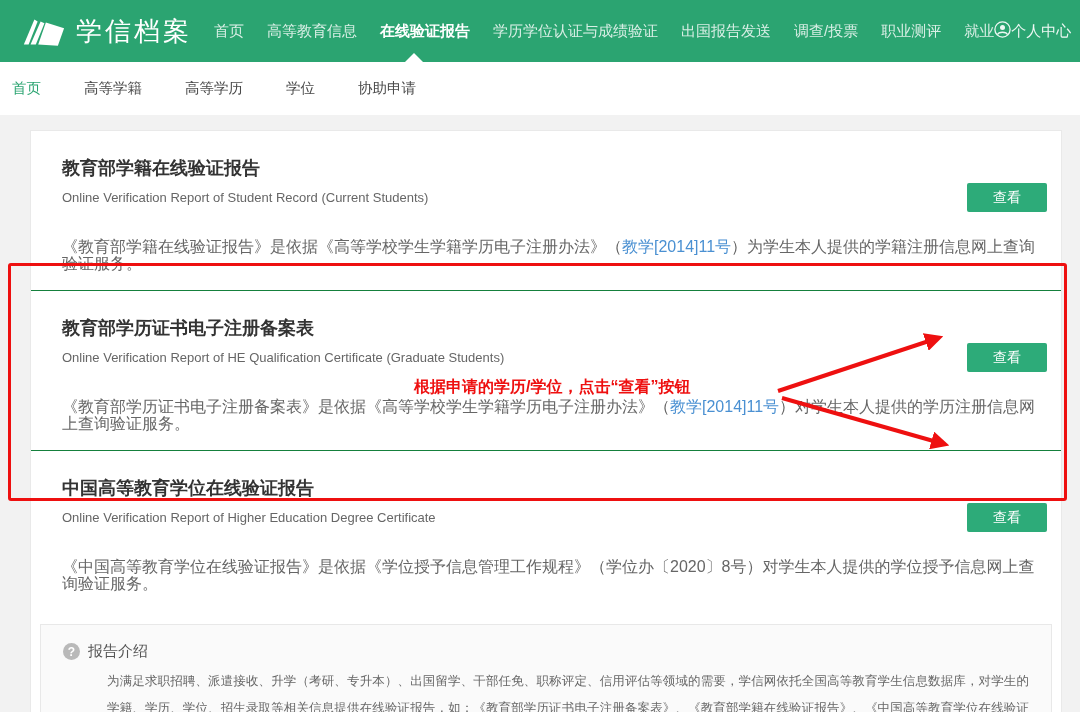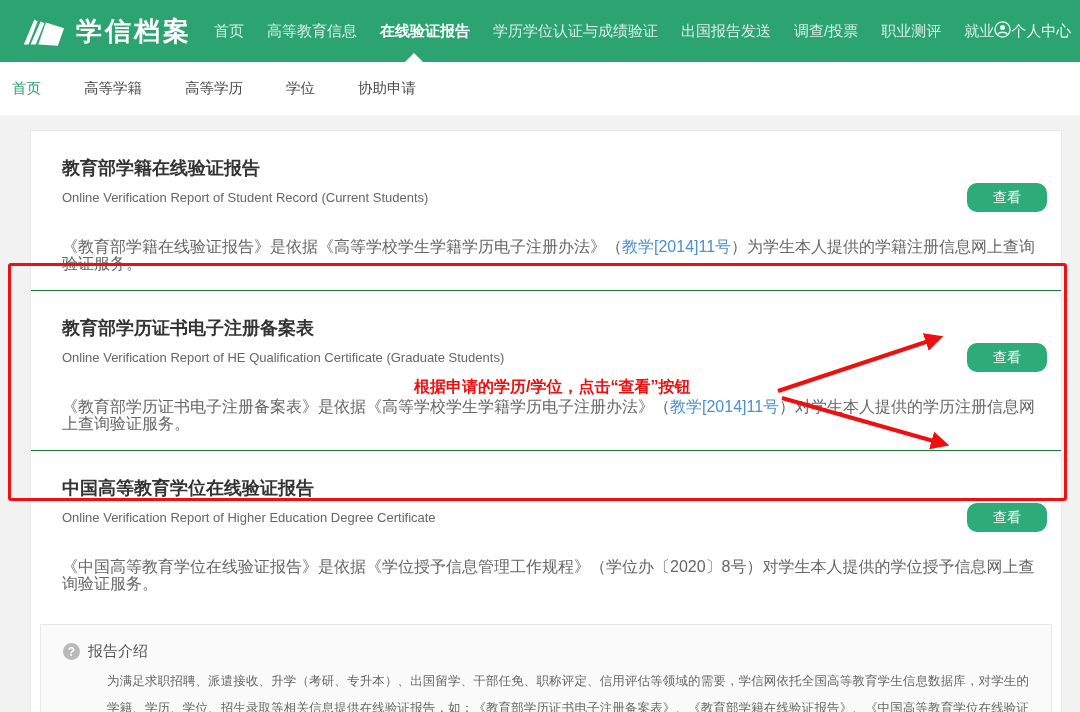--- a/index.html
+++ b/index.html
@@ -9,21 +9,21 @@
     background:#f2f2f2; position:relative; color:#333;
   }
 
   
   .top-header {
     height:62px; background:#2ba471; display:flex; align-items:center;
     padding:0 14px 0 20px; position:relative;
   }
   .logo { display:flex; align-items:center; gap:10px; margin-right:22px; cursor:pointer; }
   .logo svg { display:block; }
-  .brand-name { color:#fff; font-size:26px; font-weight:bold; letter-spacing:3px; white-space:nowrap; }
+  .brand-name { color:#fff; font-size:26px; font-weight:normal; letter-spacing:3px; white-space:nowrap; }
   .top-nav { display:flex; align-items:center; gap:23px; }
   .top-nav a {
     color:rgba(255,255,255,.82); font-size:15px; text-decoration:none;
     white-space:nowrap; cursor:pointer;
   }
   .top-nav a.active { color:#fff; font-weight:bold; }
   .user-menu {
     margin-left:auto; display:flex; align-items:center; 
     color:rgba(255,255,255,.92); font-size:15px; cursor:pointer; white-space:nowrap;
   }
@@ -42,21 +42,21 @@
   }
   .report { position:relative; padding:27px 14px 18px 31px; }
   .report + .report { border-top:1px solid #15803d; }
   .report h2 { font-size:18px; line-height:21px; color:#333; font-weight:bold; }
   .report .en { margin-top:11px; font-size:13px; line-height:16px; color:#666; }
   .report .desc { margin-top:32px; font-size:16px; line-height:17px; color:#666; }
   .report .desc a { color:#4a90d2; text-decoration:none; cursor:pointer; }
   .view-btn {
     position:absolute; top:52px; right:14px; width:80px; height:29px; line-height:29px;
     background:#2dab79; color:#fff; font-size:14px; text-align:center; border:none;
-    border-radius:10px; cursor:pointer; font-family:inherit;
+    border-radius:2px; cursor:pointer; font-family:inherit;
   }
 
   
   .intro-panel {
     margin:14px 9px 16px 9px; background:#fafafa; border:1px solid #e8e8e8;
     padding:17px 22px 15px 22px;
   }
   .intro-head { display:flex; align-items:center; gap:8px; font-size:15px; color:#555; }
   .q-icon {
     width:17px; height:17px; border-radius:50%; background:#b9b9b9; color:#fff;

